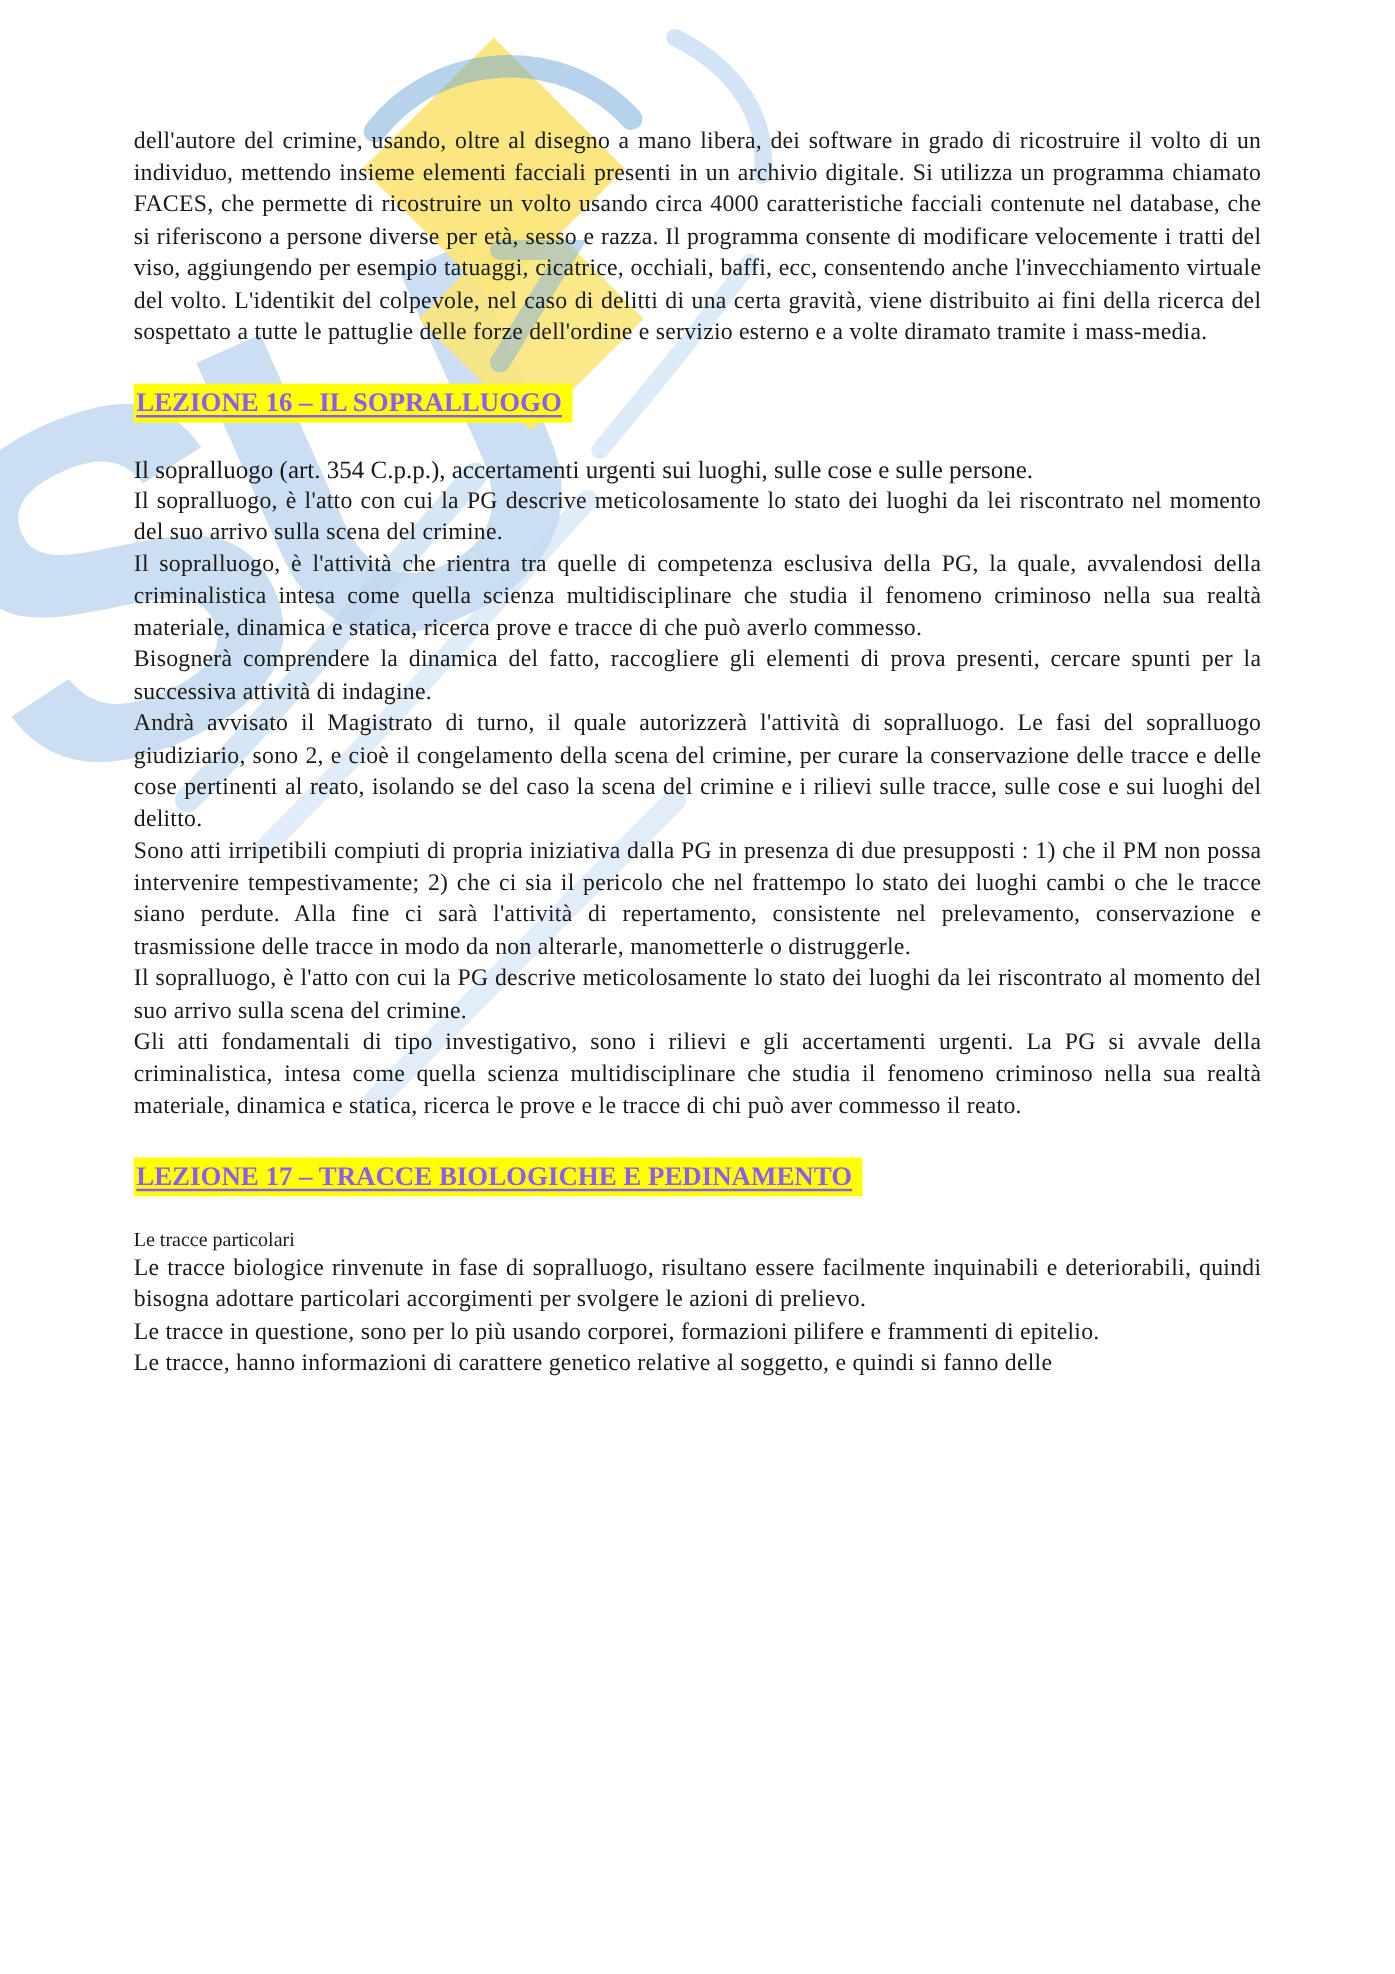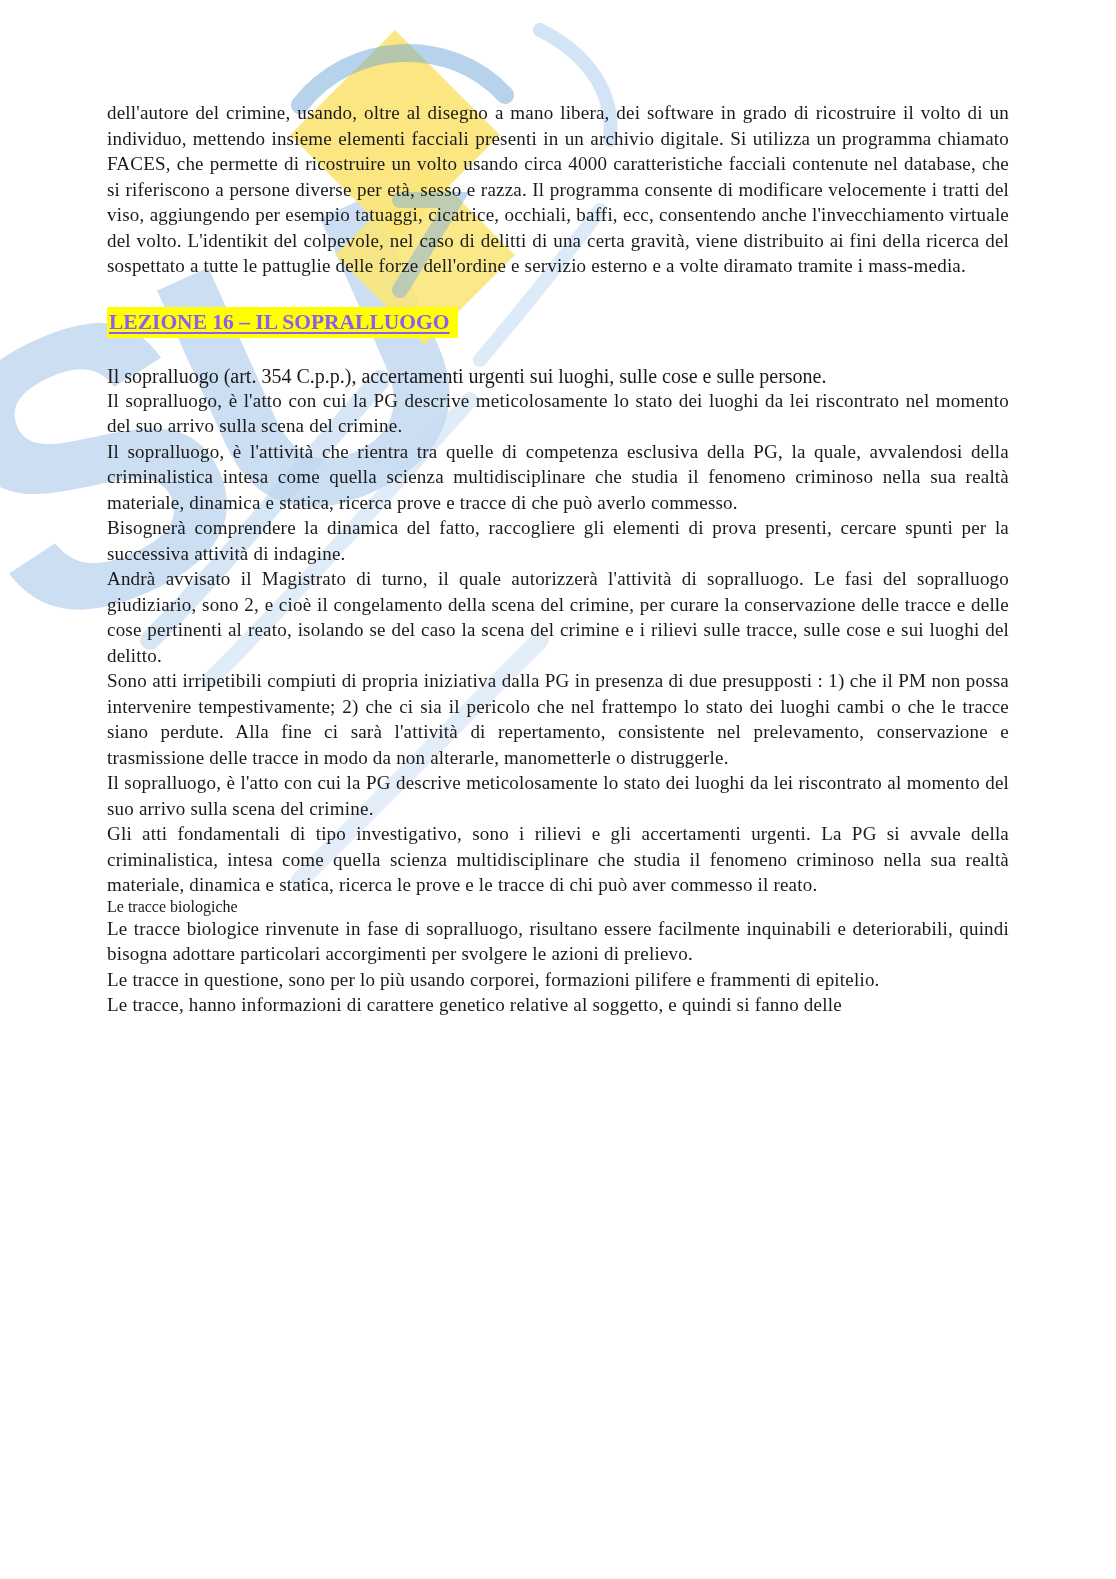--- a/index.html
+++ b/index.html
@@ -92,21 +92,22 @@
     <p class="para">Il sopralluogo, è l'atto con cui la PG descrive meticolosamente lo stato dei luoghi da lei riscontrato nel momento del suo arrivo sulla scena del crimine.</p>
     <p class="para">Il sopralluogo, è l'attività che rientra tra quelle di competenza esclusiva della PG, la quale, avvalendosi della criminalistica intesa come quella scienza multidisciplinare che studia il fenomeno criminoso nella sua realtà materiale, dinamica e statica, ricerca prove e tracce di che può averlo commesso.</p>
     <p class="para">Bisognerà comprendere la dinamica del fatto, raccogliere gli elementi di prova presenti, cercare spunti per la successiva attività di indagine.</p>
     <p class="para">Andrà avvisato il Magistrato di turno, il quale autorizzerà l'attività di sopralluogo. Le fasi del sopralluogo giudiziario, sono 2, e cioè il congelamento della scena del crimine, per curare la conservazione delle tracce e delle cose pertinenti al reato, isolando se del caso la scena del crimine e i rilievi sulle tracce, sulle cose e sui luoghi del delitto.</p>
     <p class="para">Sono atti irripetibili compiuti di propria iniziativa dalla PG in presenza di due presupposti : 1) che il PM non possa intervenire tempestivamente; 2) che ci sia il pericolo che nel frattempo lo stato dei luoghi cambi o che le tracce siano perdute. Alla fine ci sarà l'attività di repertamento, consistente nel prelevamento, conservazione e trasmissione delle tracce in modo da non alterarle, manometterle o distruggerle.</p>
 
 
     <p class="para">Il sopralluogo, è l'atto con cui la PG descrive meticolosamente lo stato dei luoghi da lei riscontrato al momento del suo arrivo sulla scena del crimine.</p>
     <p class="para">Gli atti fondamentali di tipo investigativo, sono i rilievi e gli accertamenti urgenti. La PG si avvale della criminalistica, intesa come quella scienza multidisciplinare che studia il fenomeno criminoso nella sua realtà materiale, dinamica e statica, ricerca le prove e le tracce di chi può aver commesso il reato.</p>
 
+    <h2 class="lesson"><span class="hl">LEZIONE 17 – TRACCE BIOLOGICHE E PEDINAMENTO</span></h2>
 
-    <p class="sub-wrap"><span class="sub">Le tracce biologiche</span></p>
+    <p class="sub-wrap"><span class="sub">Le tracce particolari</span></p>
 
     <p class="para">Le tracce biologice rinvenute in fase di sopralluogo, risultano essere facilmente inquinabili e deteriorabili, quindi bisogna adottare particolari accorgimenti per svolgere le azioni di prelievo.</p>
     <p class="para">Le tracce in questione, sono per lo più usando corporei, formazioni pilifere e frammenti di epitelio.</p>
     <p class="para">Le tracce, hanno informazioni di carattere genetico relative al soggetto, e quindi si fanno delle</p>
 
   </div>
 </div>
 
 </body></html>

